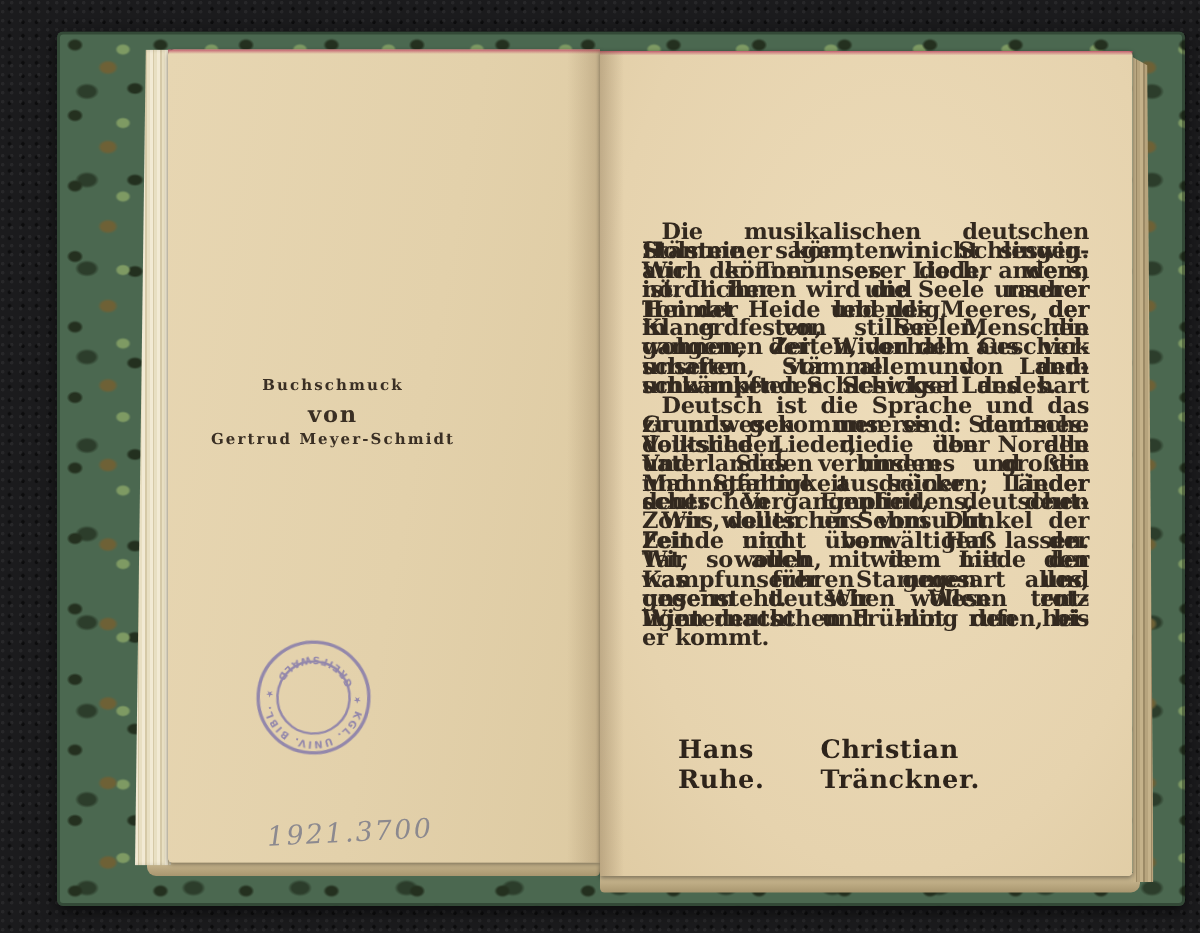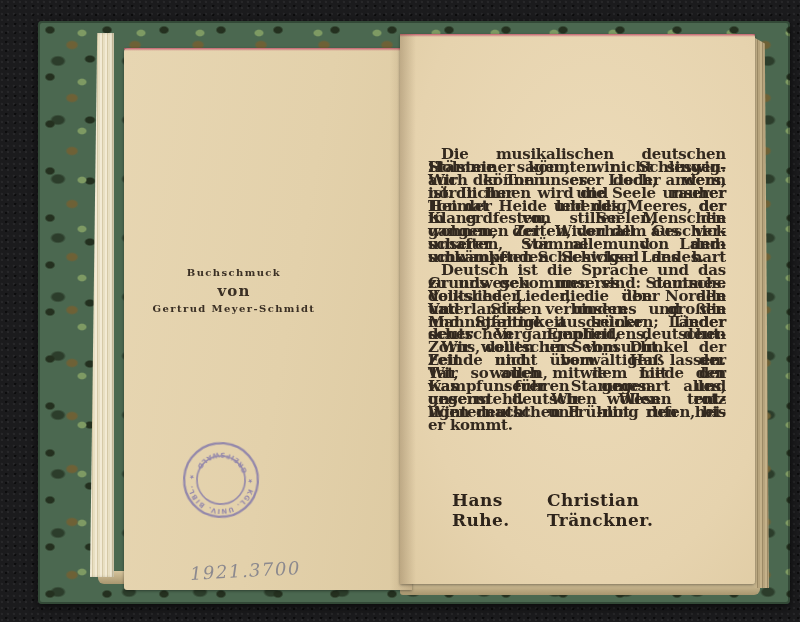--- a/index.html
+++ b/index.html
@@ -35,23 +35,22 @@
     clip-path:polygon(30% 0,100% 0,100% 100%,0 100%);
     box-shadow:inset -2px 0 3px rgba(0,0,0,.15);
   }
   .edge-right{
     position:absolute;left:755px;top:38px;width:14px;height:550px;
     background:repeating-linear-gradient(90deg,#c5b28a 0 2px,#9c8a66 2px 3px,#b7a47d 3px 5px);
     clip-path:polygon(0 0,70% 1%,100% 100%,0 100%);
   }
   .page{position:absolute;box-shadow:0 1px 3px rgba(0,0,0,.4);}
   .page-left{
-    left:112px;top:48px;width:288px;height:542px;border-radius:4px 0 0 3px;
+    left:112px;top:33px;width:288px;height:542px;border-radius:4px 0 0 3px;
     background:linear-gradient(100deg,#e7d6b2,#e3d1ab 55%,#ddcaa2);
-    margin-left:12px;
   }
   .page-left::after{content:"";position:absolute;right:0;top:0;bottom:0;width:22px;
     background:linear-gradient(to right,rgba(0,0,0,0),rgba(92,66,35,.22));}
   .page-right{
     left:400px;top:34px;width:355px;height:550px;border-radius:0 3px 3px 0;
     background:radial-gradient(ellipse at 55% 40%,#eddcba,#e6d3ae 70%,#dfcba3);
   }
   .page-right::after{content:"";position:absolute;left:0;top:0;bottom:0;width:16px;
     background:linear-gradient(to right,rgba(82,58,30,.25),rgba(0,0,0,0));}
   .red-edge{position:absolute;top:0;left:0;right:0;height:3px;

